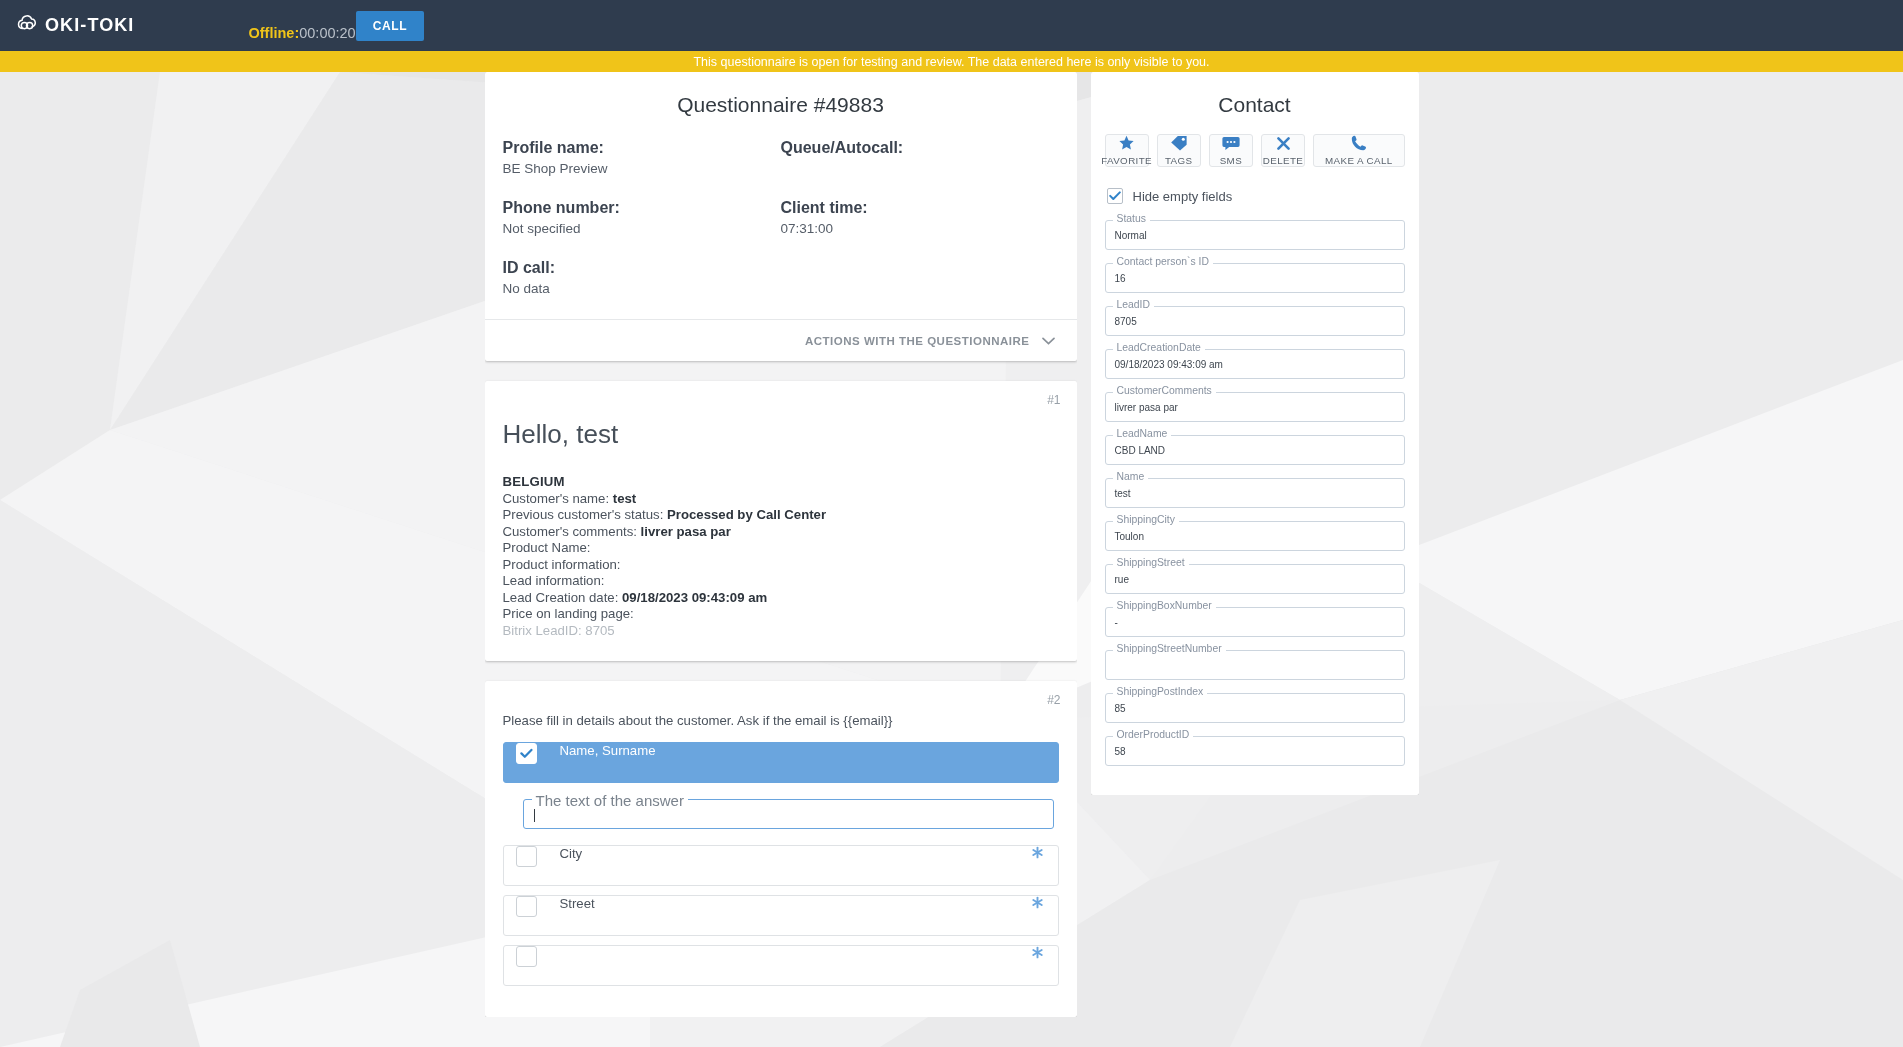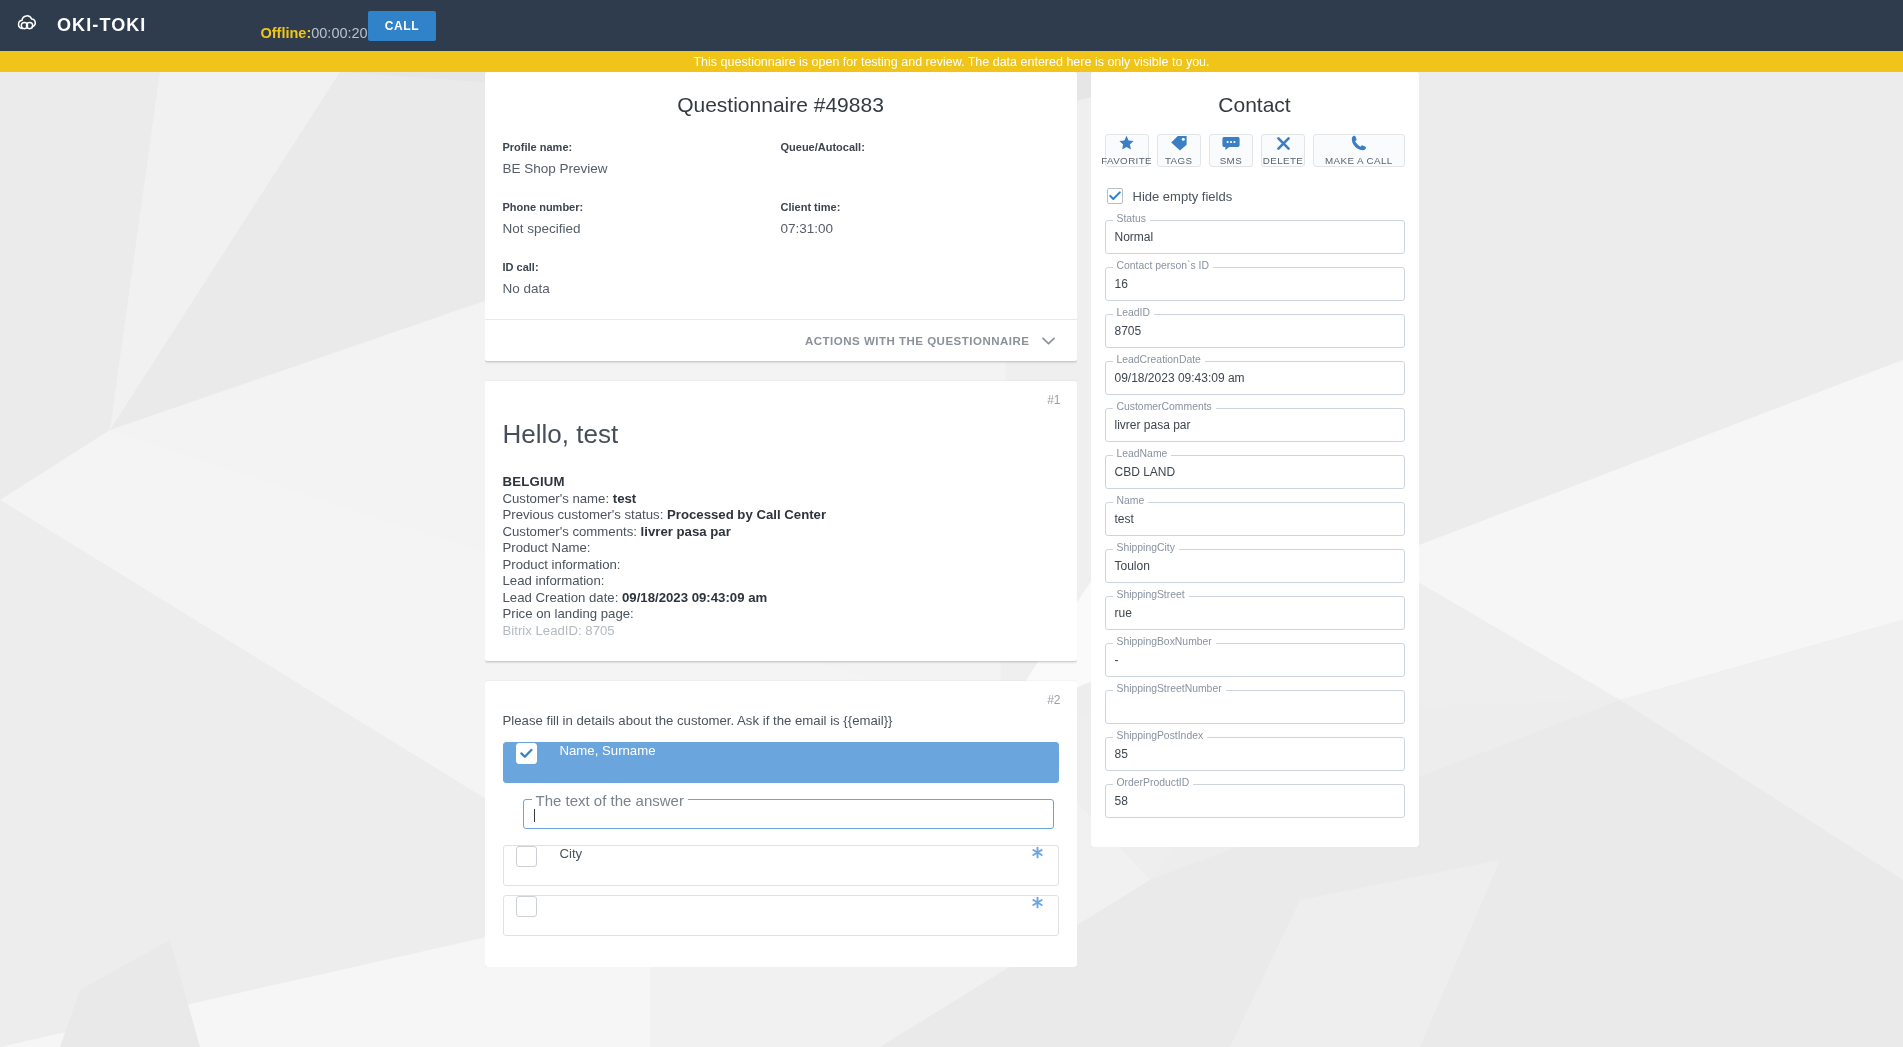--- a/index.html
+++ b/index.html
@@ -28,21 +28,21 @@
     height: 51px;
     background: #2f3c4e;
     display: flex;
     align-items: center;
     padding-left: 17px;
     color: #ffffff;
   }
   #brand {
     display: flex;
     align-items: center;
-    gap: 20px;
+    gap: 8px;
     font-size: 18px;
     font-weight: bold;
     letter-spacing: 1.1px;
   }
   #brand .logo-mark { display: block; }
   #status-area {
     display: flex;
     align-items: flex-end;
     margin-left: 114px;
   }
@@ -104,21 +104,21 @@
     color: #333a41;
     padding: 21px 0 20px 0;
   }
   #q-meta-grid {
     display: grid;
     grid-template-columns: 1fr 1fr;
     row-gap: 18px;
     padding: 0 18px 20px 18px;
   }
   .meta-block .meta-label {
-    font-size: 11px;
+    font-size: 16px;
     font-weight: bold;
     color: #3c4450;
     line-height: 21px;
   }
   .meta-block .meta-value {
     font-size: 13.5px;
     color: #555d68;
     line-height: 21px;
   }
   #q-actions-row {
@@ -307,24 +307,24 @@
 
   .contact-field {
     position: relative;
     margin-bottom: 13px;
   }
   .contact-field .cf-box {
     height: 30px;
     border: 1px solid #ccd5de;
     border-radius: 3px;
     background: #ffffff;
-    padding: 16px 9px;
-    display: flex;
-    align-items: center;
-    font-size: 12px;
+    padding: 4px 9px;
+    display: flex;
+    align-items: center;
+    font-size: 10px;
     color: #3e464f;
   }
   .contact-field .cf-legend {
     position: absolute;
     top: -7px;
     left: 8px;
     background: #ffffff;
     padding: 0 4px;
     font-size: 10.4px;
     color: #8892a0;
@@ -483,20 +483,33 @@
           <svg width="13" height="13" viewBox="0 0 13 13">
             <g stroke="#6aa5de" stroke-width="1.9" stroke-linecap="round">
               <line x1="6.5" y1="1.6" x2="6.5" y2="11.4"></line>
               <line x1="2.3" y1="4" x2="10.7" y2="9"></line>
               <line x1="10.7" y1="4" x2="2.3" y2="9"></line>
             </g>
           </svg>
         </span>
       </div>
 
+      <div class="answer-option">
+        <span class="opt-checkbox"></span>
+        <span class="opt-label">Street</span>
+        <span class="opt-asterisk">
+          <svg width="13" height="13" viewBox="0 0 13 13">
+            <g stroke="#6aa5de" stroke-width="1.9" stroke-linecap="round">
+              <line x1="6.5" y1="1.6" x2="6.5" y2="11.4"></line>
+              <line x1="2.3" y1="4" x2="10.7" y2="9"></line>
+              <line x1="10.7" y1="4" x2="2.3" y2="9"></line>
+            </g>
+          </svg>
+        </span>
+      </div>
 
       <div class="answer-option">
         <span class="opt-checkbox"></span>
         <span class="opt-label"></span>
         <span class="opt-asterisk">
           <svg width="13" height="13" viewBox="0 0 13 13">
             <g stroke="#6aa5de" stroke-width="1.9" stroke-linecap="round">
               <line x1="6.5" y1="1.6" x2="6.5" y2="11.4"></line>
               <line x1="2.3" y1="4" x2="10.7" y2="9"></line>
               <line x1="10.7" y1="4" x2="2.3" y2="9"></line>

